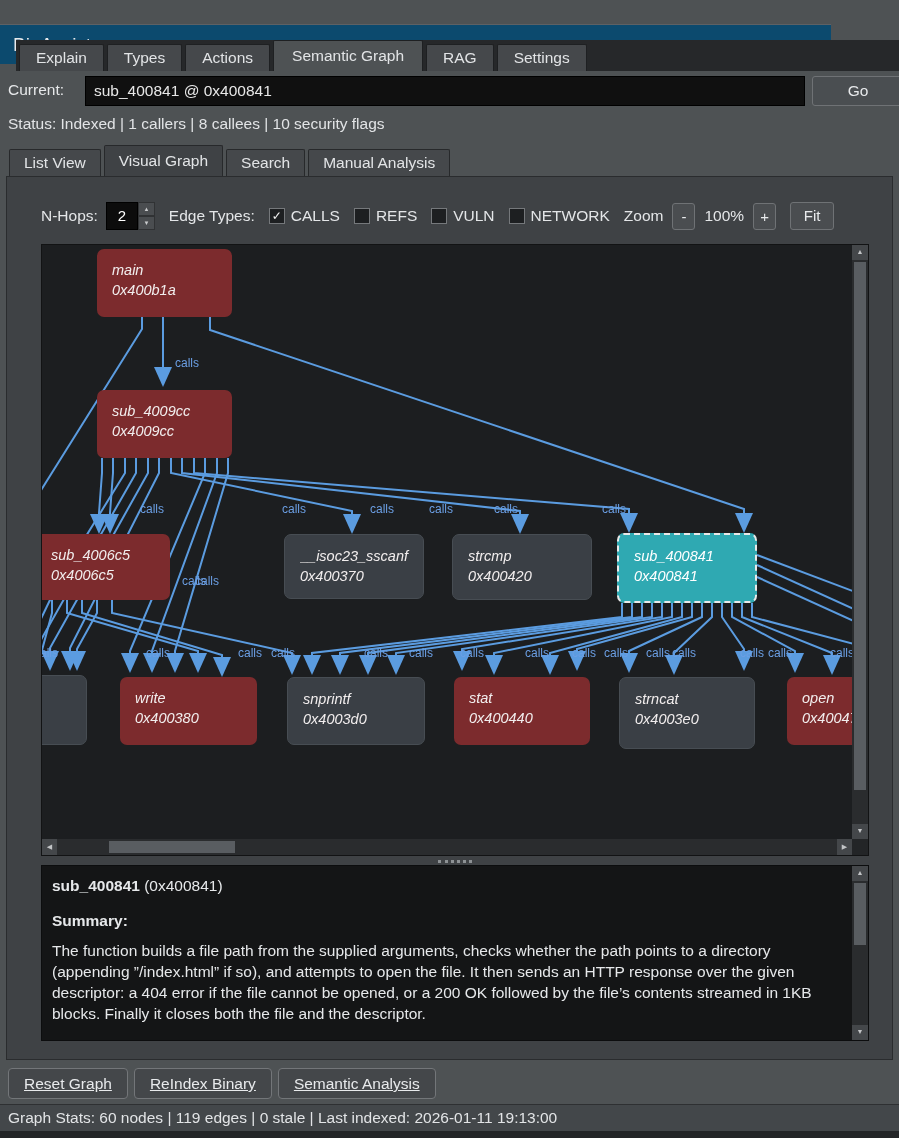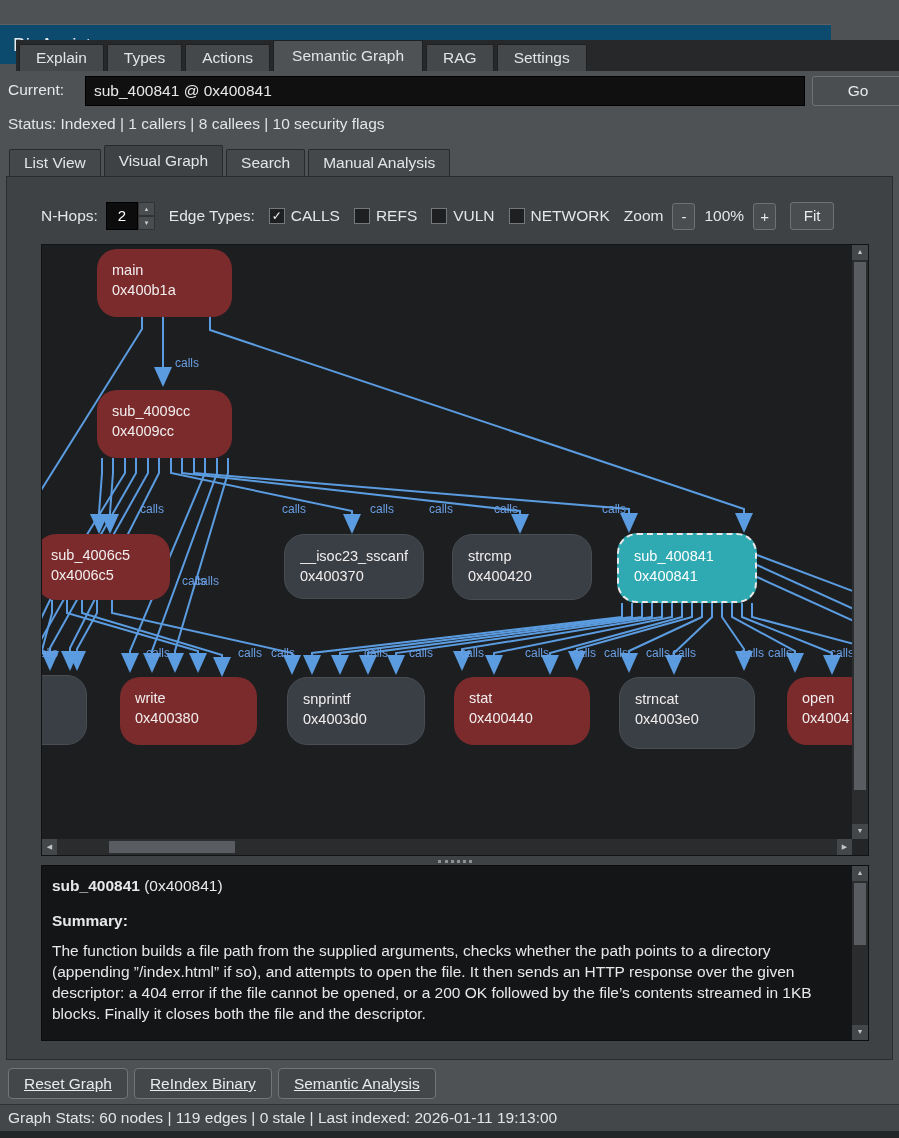--- a/index.html
+++ b/index.html
@@ -64,22 +64,22 @@
     font-size:15px; color:#e8eaec; }
   .zoom-val { margin-left:9px; }
   .fit-btn { width:44px; height:28px; margin-left:14px; background:#4a4d50;
     border:1px solid #6f7275; border-radius:3px; text-align:center; line-height:26px;
     font-size:15px; color:#e8eaec; }
 
   
   .graph-outer { position:absolute; left:34px; top:67px; width:828px; height:612px;
     background:#1c1e20; border:1px solid #121314; }
   .graph-view { position:absolute; left:0; top:0; width:812px; height:595px; overflow:hidden; }
-  .gnode { position:absolute; border-radius:20px; font-size:14.5px; line-height:20px;
-    color:#f2eeee; padding:11px 0 0 15px; }
+  .gnode { position:absolute; border-radius:7px; font-size:14.5px; line-height:20px;
+    color:#f2eeee; padding:11px 0 0 15px;font-style:italic; }
   .gnode.red { background:#7c2b2d; }
   .gnode.gray { background:#3a3f45; border:1px solid #474d53; }
   .gnode.sel { background:#2fa9b2; border:2px dashed #e9e9e9; color:#ffffff; }
   .gnode div { white-space:nowrap; overflow:hidden; }
 
   
   .sb-v { position:absolute; right:0; top:0; width:16px; bottom:16px; background:#2a2c2e; }
   .sb-h { position:absolute; left:0; bottom:0; height:16px; right:16px; background:#2a2c2e; }
   .sb-btn { position:absolute; background:#44474a; color:#c2c4c6; font-size:7px;
     text-align:center; line-height:14px; width:16px; height:15px; }

